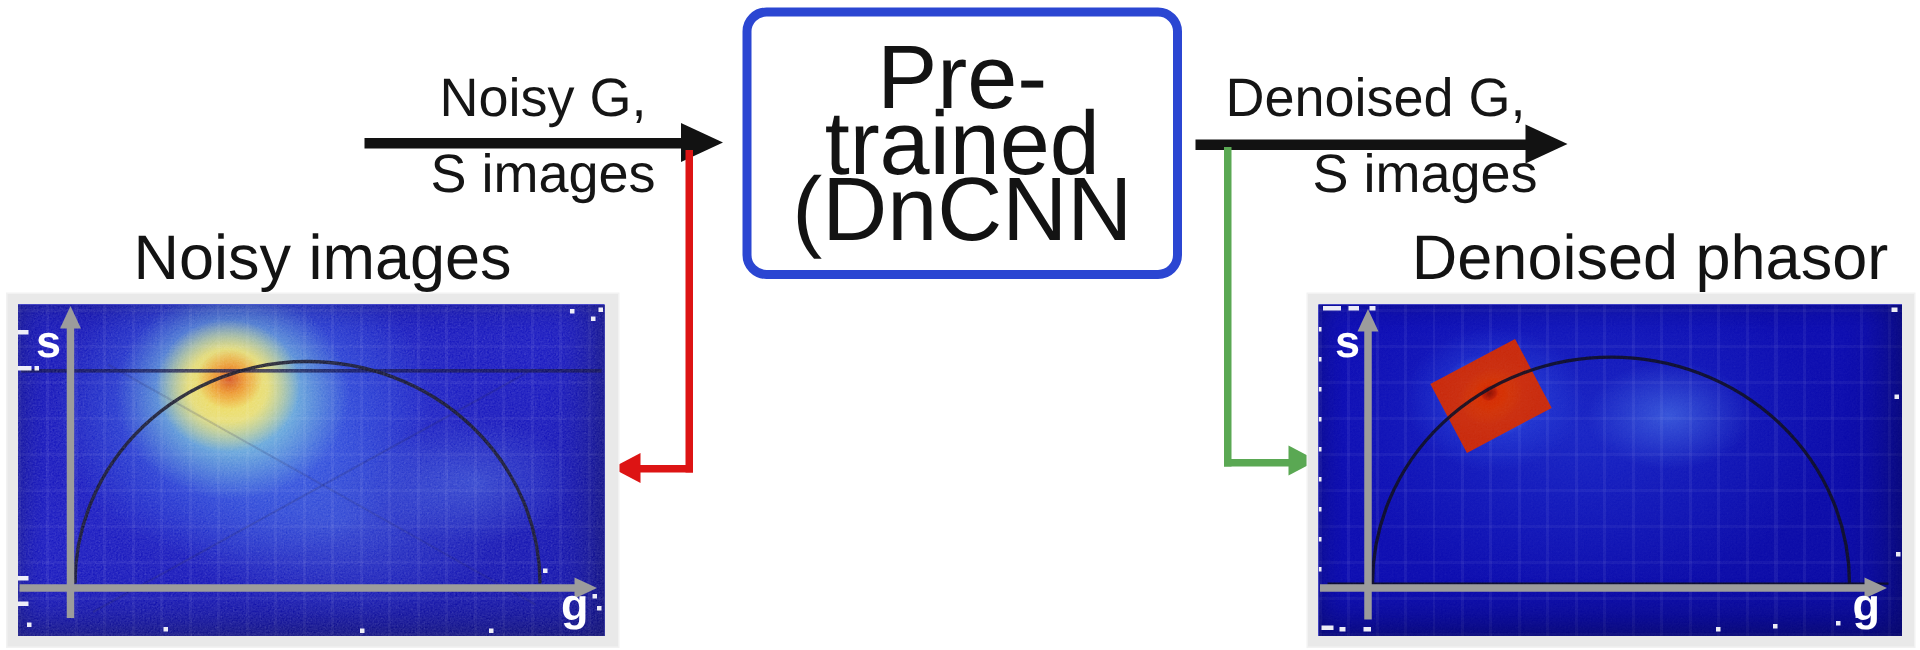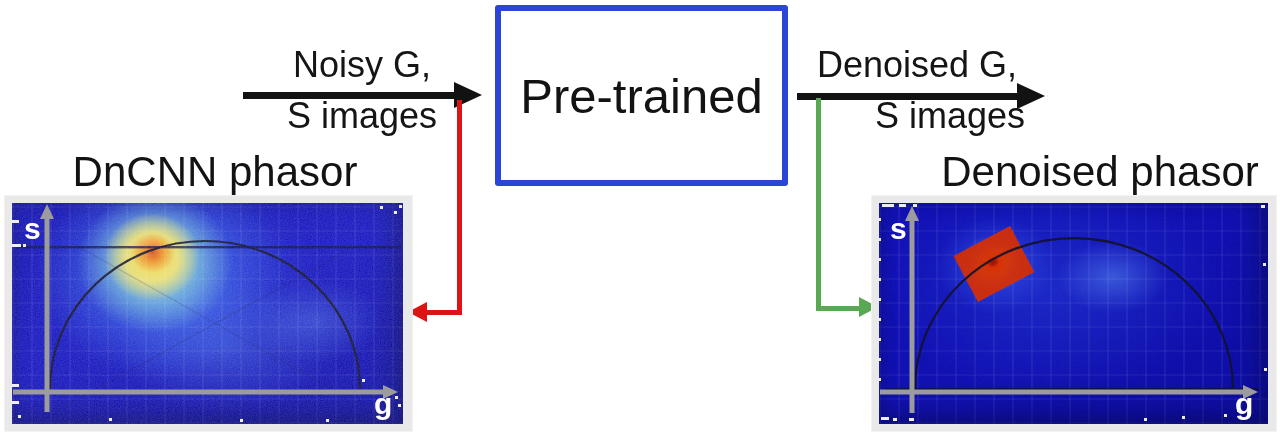--- a/index.html
+++ b/index.html
@@ -6,23 +6,23 @@
   .canvas{
     position:relative;width:1280px;height:433px;background:#fff;overflow:hidden;
     font-family:"Liberation Sans", sans-serif;color:#111;
   }
   
   .flow-label{position:absolute;font-size:36px;line-height:40px;text-align:center;color:#151515;white-space:nowrap;}
   .plot-title{position:absolute;font-size:42px;line-height:42px;text-align:center;color:#131313;white-space:nowrap;}
   
   .dncnn-box{
     position:absolute;left:495px;top:5px;width:293px;height:181px;box-sizing:border-box;
-    border:6px solid var(--box-border,#2b46d2);border-radius:3px;background:#fff;
+    border:6px solid var(--box-border,#2b46d2);border-radius:16px;background:#fff;
     display:flex;flex-direction:column;align-items:center;justify-content:center;
-    font-size:49px;line-height:44px;text-align:center;color:#131313;
+    font-size:60px;line-height:44px;text-align:center;color:#131313;
   }
   
   .h-arrow-line{position:absolute;height:7px;background:var(--arrow-black,#121212);}
   .h-arrow-head{position:absolute;width:0;height:0;border-top:13px solid transparent;border-bottom:13px solid transparent;border-left:28px solid var(--arrow-black,#121212);}
   
   .seg{position:absolute;}
   .red{background:var(--arrow-red,#dd1414);}
   .green{background:var(--arrow-green,#5aa853);}
   .head-left{position:absolute;width:0;height:0;border-top:10.5px solid transparent;border-bottom:10.5px solid transparent;border-right:19px solid var(--arrow-red,#dd1414);}
   .head-right{position:absolute;width:0;height:0;border-top:10.5px solid transparent;border-bottom:10.5px solid transparent;border-left:19px solid var(--arrow-green,#5aa853);}
@@ -83,40 +83,41 @@
 
 <div class="canvas">
 
   <div class="flow-label" style="left:212px;top:45px;width:300px;">Noisy G,</div>
   <div class="h-arrow-line" style="left:243px;top:92px;width:213px;"></div>
   <div class="h-arrow-head" style="left:454px;top:82px;"></div>
   <div class="flow-label" style="left:212px;top:96px;width:300px;">S images</div>
 
   <div class="dncnn-box">
     <span>Pre-trained</span>
+    <span>(DnCNN</span>
   </div>
 
   <div class="flow-label" style="left:767px;top:45px;width:300px;">Denoised G,</div>
   <div class="h-arrow-line" style="left:797px;top:93px;width:222px;"></div>
   <div class="h-arrow-head" style="left:1017px;top:83px;"></div>
   <div class="flow-label" style="left:800px;top:96px;width:300px;">S images</div>
 
   <div>
     <div class="seg red" style="left:457px;top:100px;width:5px;height:215px;"></div>
     <div class="seg red" style="left:425px;top:310px;width:37px;height:5px;"></div>
     <div class="head-left" style="left:408px;top:302px;"></div>
   </div>
 
   <div>
     <div class="seg green" style="left:816px;top:98px;width:5px;height:213px;"></div>
     <div class="seg green" style="left:816px;top:306px;width:44px;height:5px;"></div>
     <div class="head-right" style="left:859px;top:297px;"></div>
   </div>
 
-  <div class="plot-title" style="left:15px;top:151px;width:400px;">DnCNN phasor</div>
+  <div class="plot-title" style="left:15px;top:151px;width:400px;">Noisy images</div>
   <div class="plot-title" style="left:900px;top:151px;width:400px;">Denoised phasor</div>
 
   <div class="plot-frame" style="left:5px;top:196px;width:407px;height:235px;">
     <div class="heat heat-noisy">
       <svg width="391" height="221" viewBox="0 0 391 221">
         <defs>
           <filter id="noiseL" x="0" y="0" width="100%" height="100%">
             <feTurbulence type="fractalNoise" baseFrequency="0.85" numOctaves="2" stitchTiles="stitch"></feTurbulence>
             <feColorMatrix type="matrix" values="0 0 0 0 1  0 0 0 0 1  0 0 0 0 1  0.4 0.4 0.4 0 -0.25"></feColorMatrix>
           </filter>

